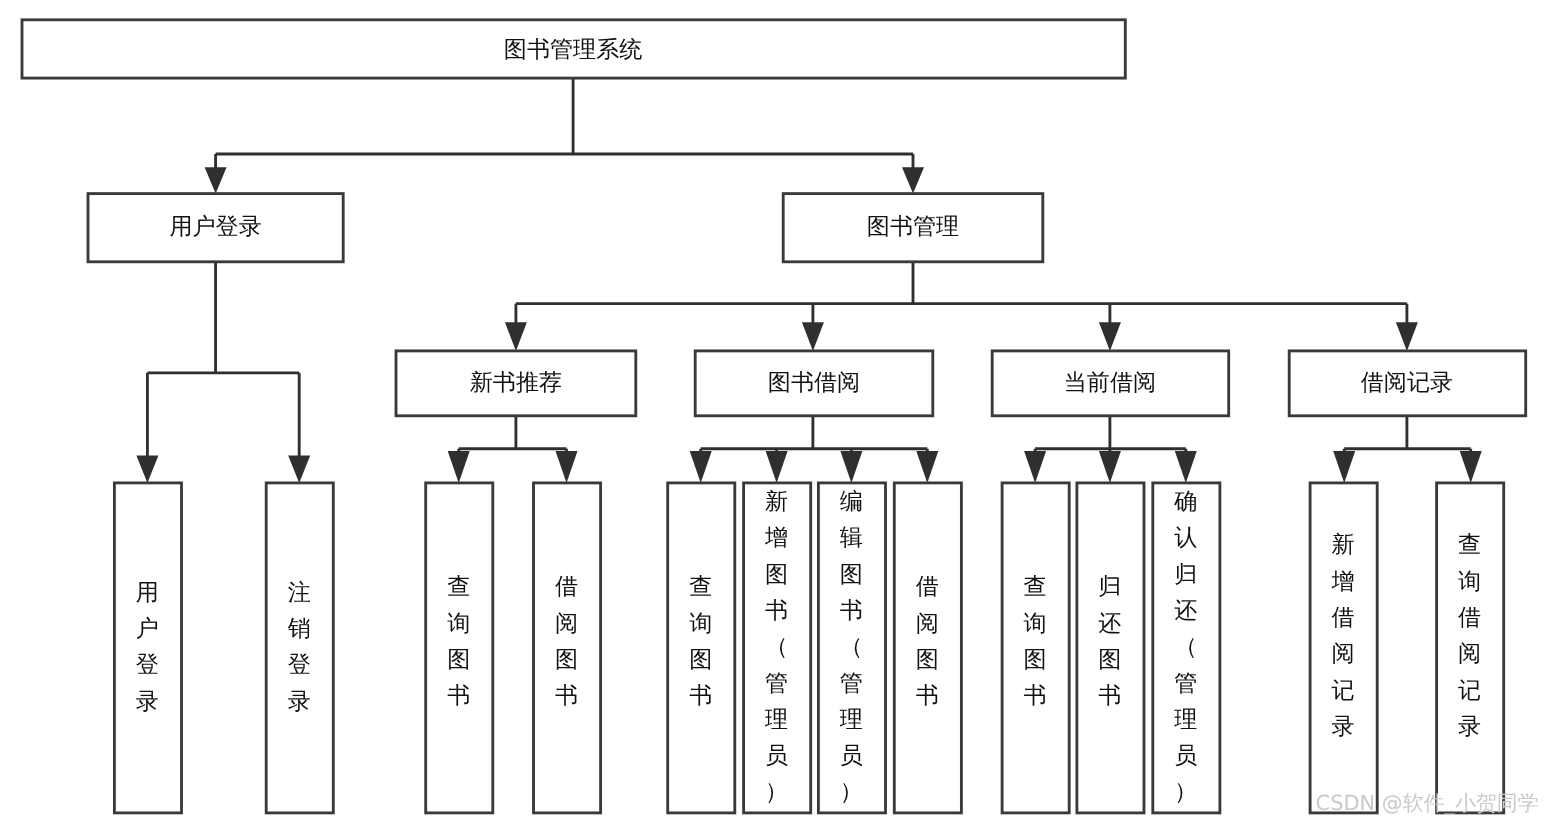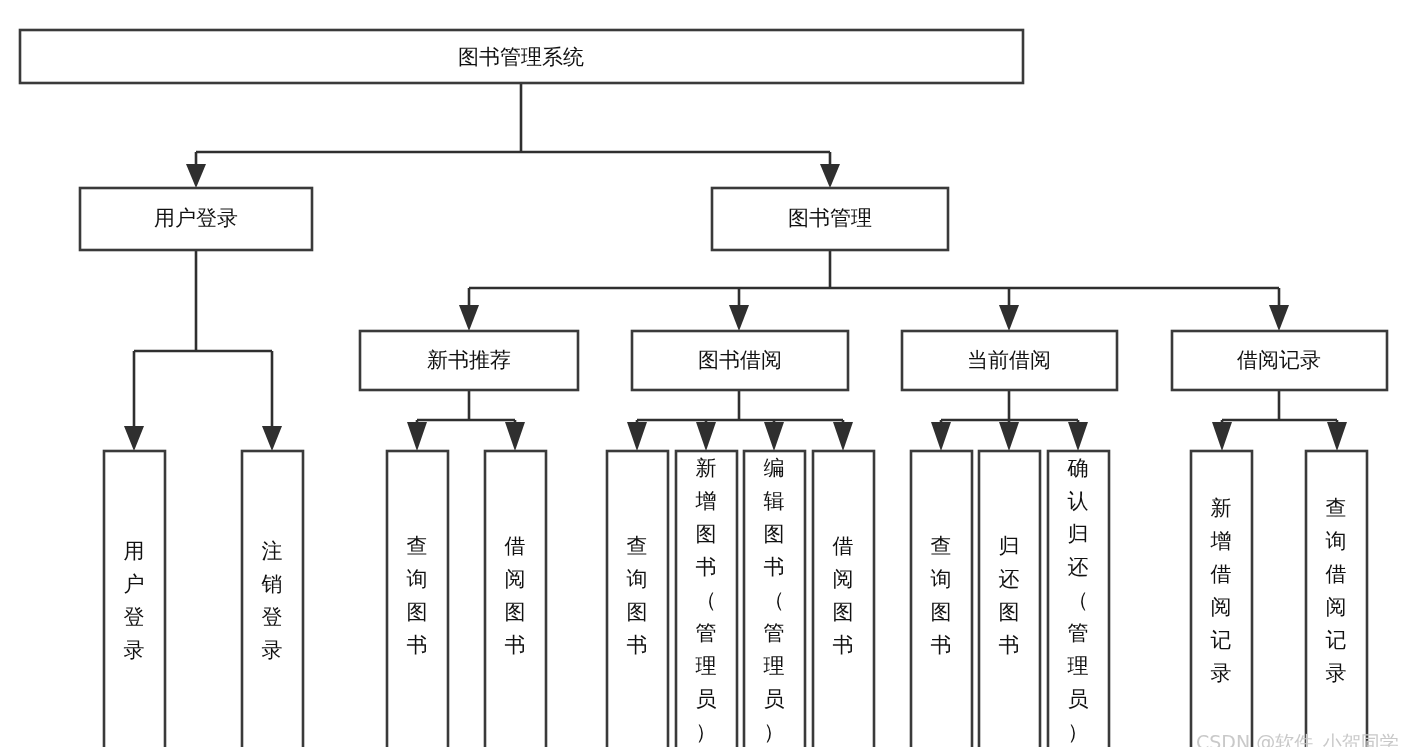--- a/index.html
+++ b/index.html
@@ -10,21 +10,21 @@
   body {
     width: 1405px;
     height: 747px;
     position: relative;
     overflow: hidden;
     font-family: "DejaVu Sans", "Liberation Sans", sans-serif;
   }
   #diagram-root {
     position: absolute;
     left: 0;
-    top: 16px;
+    top: 4px;
     width: 1405px;
     height: 544px;
   }
   svg#chart-svg {
     display: block;
     width: 1405px;
     height: 747px;
   }
   .node-box {
     fill: #ffffff;

